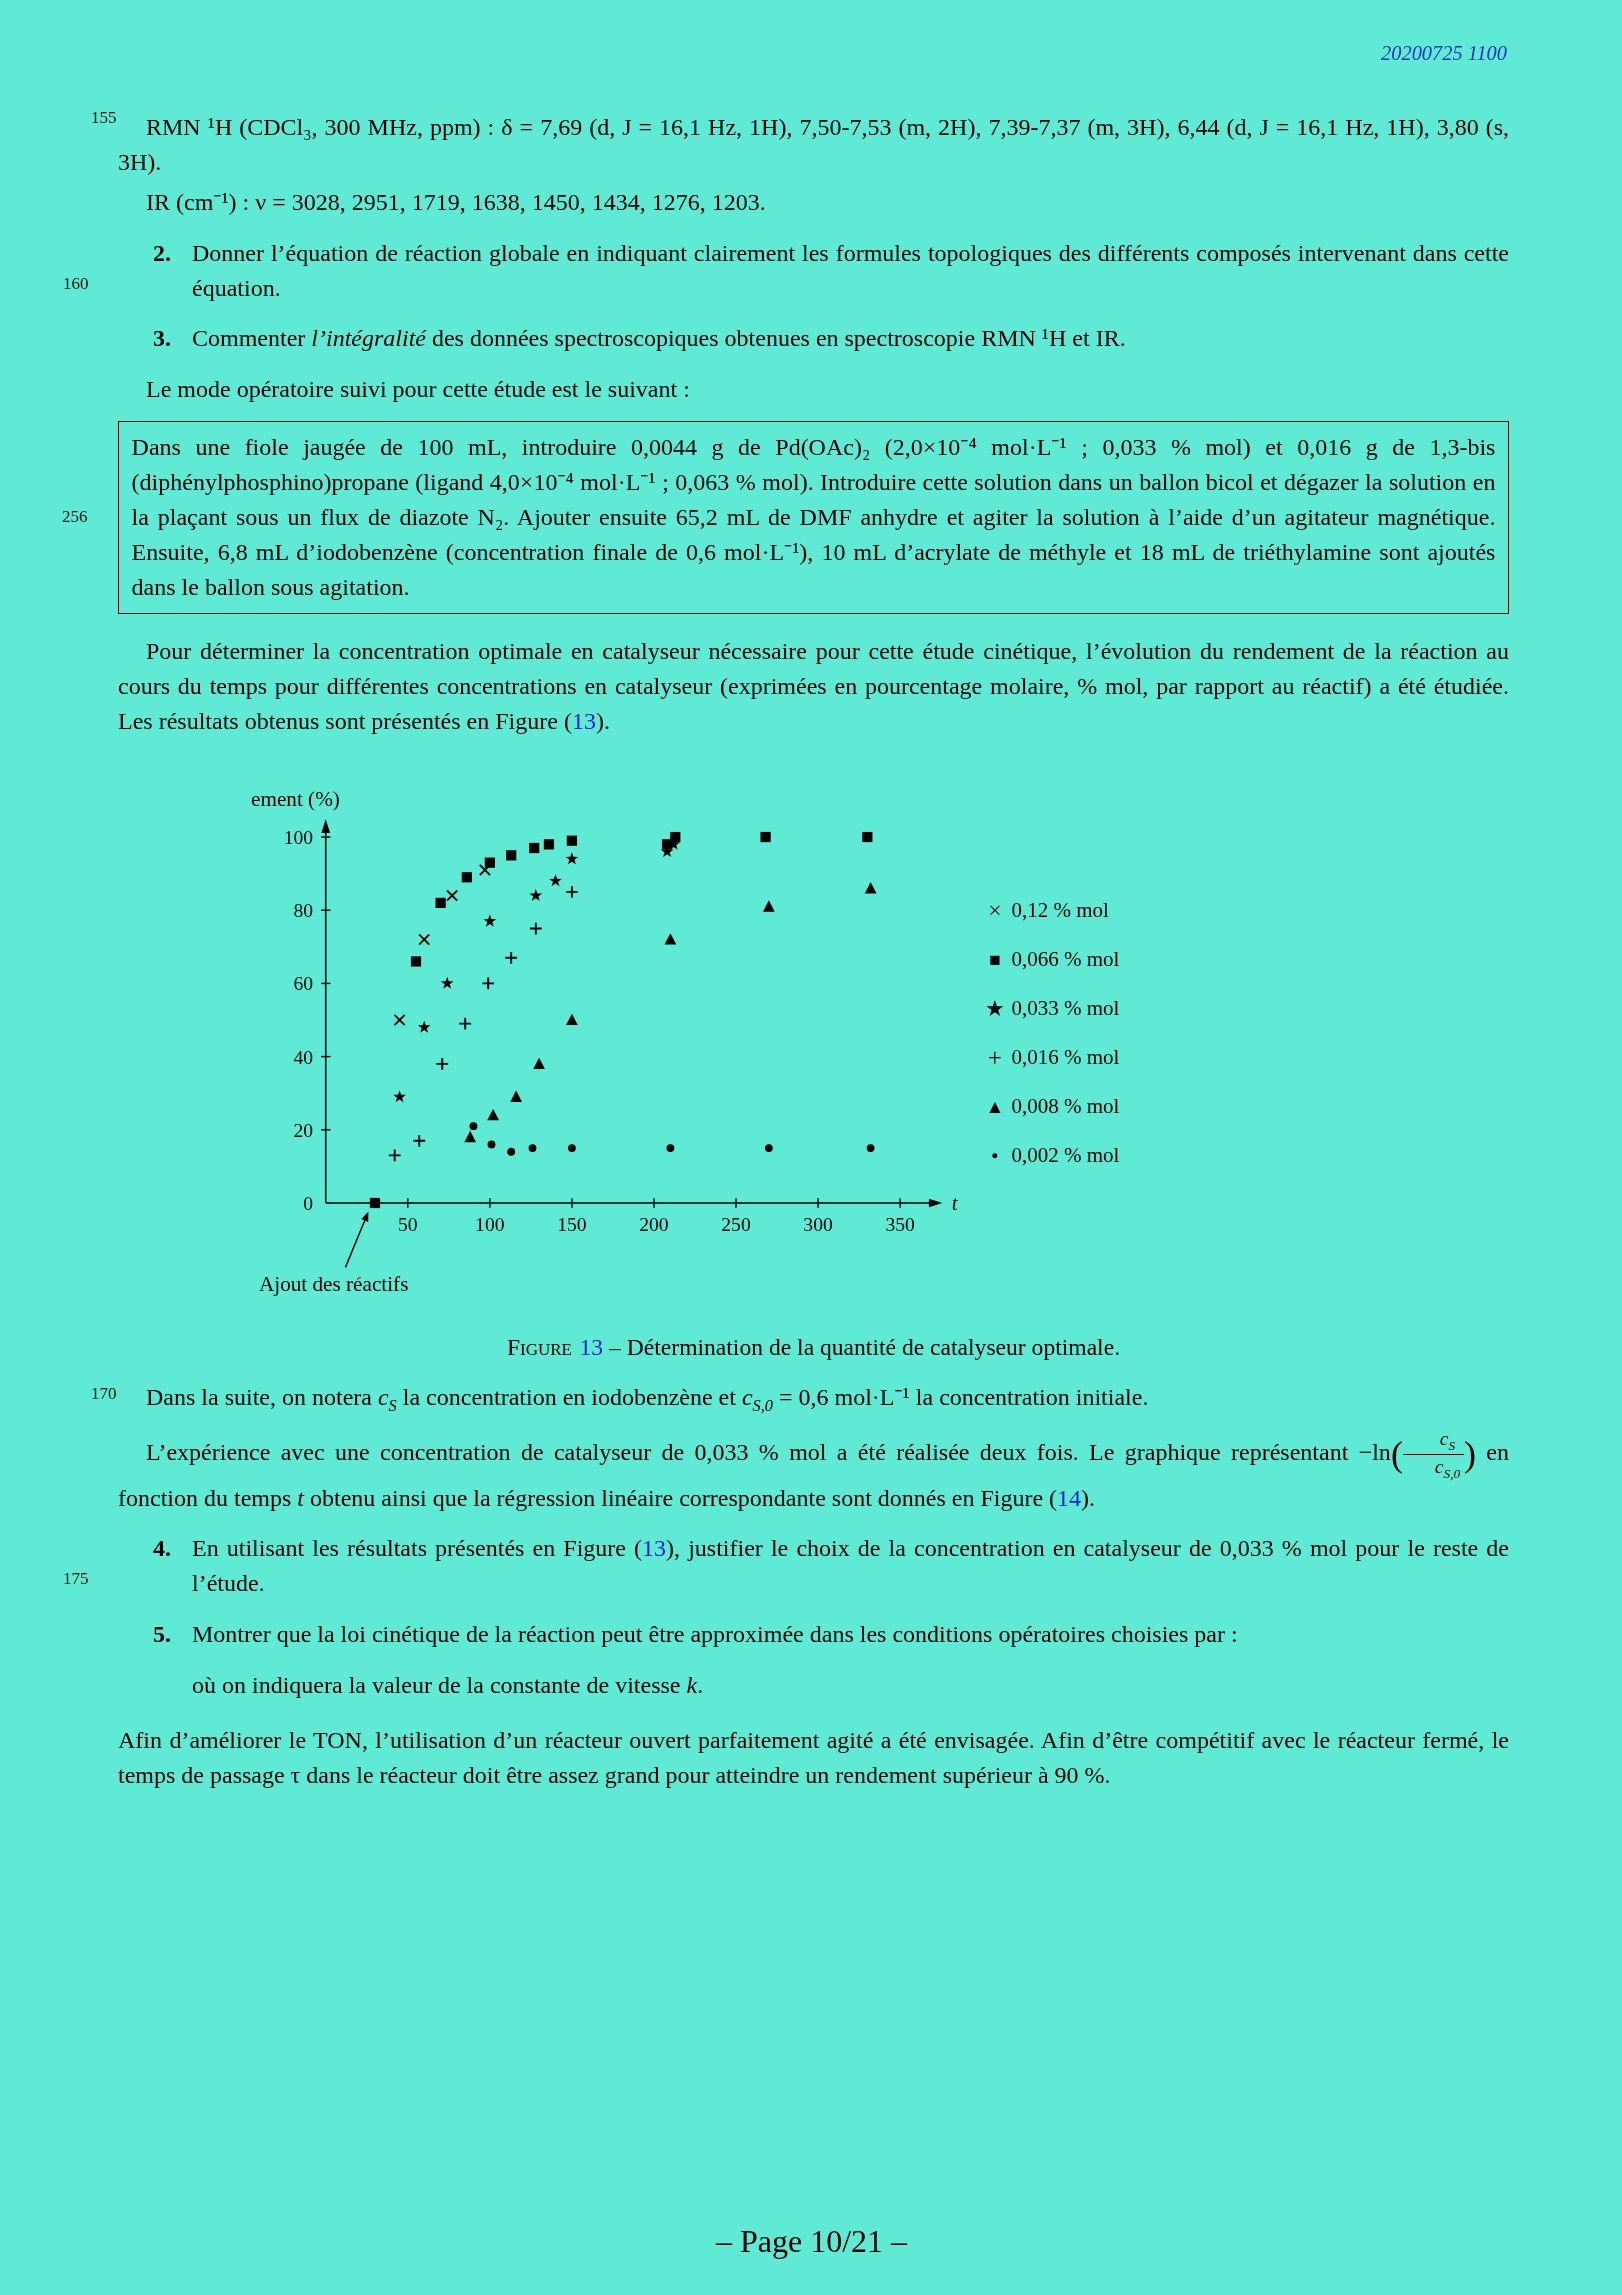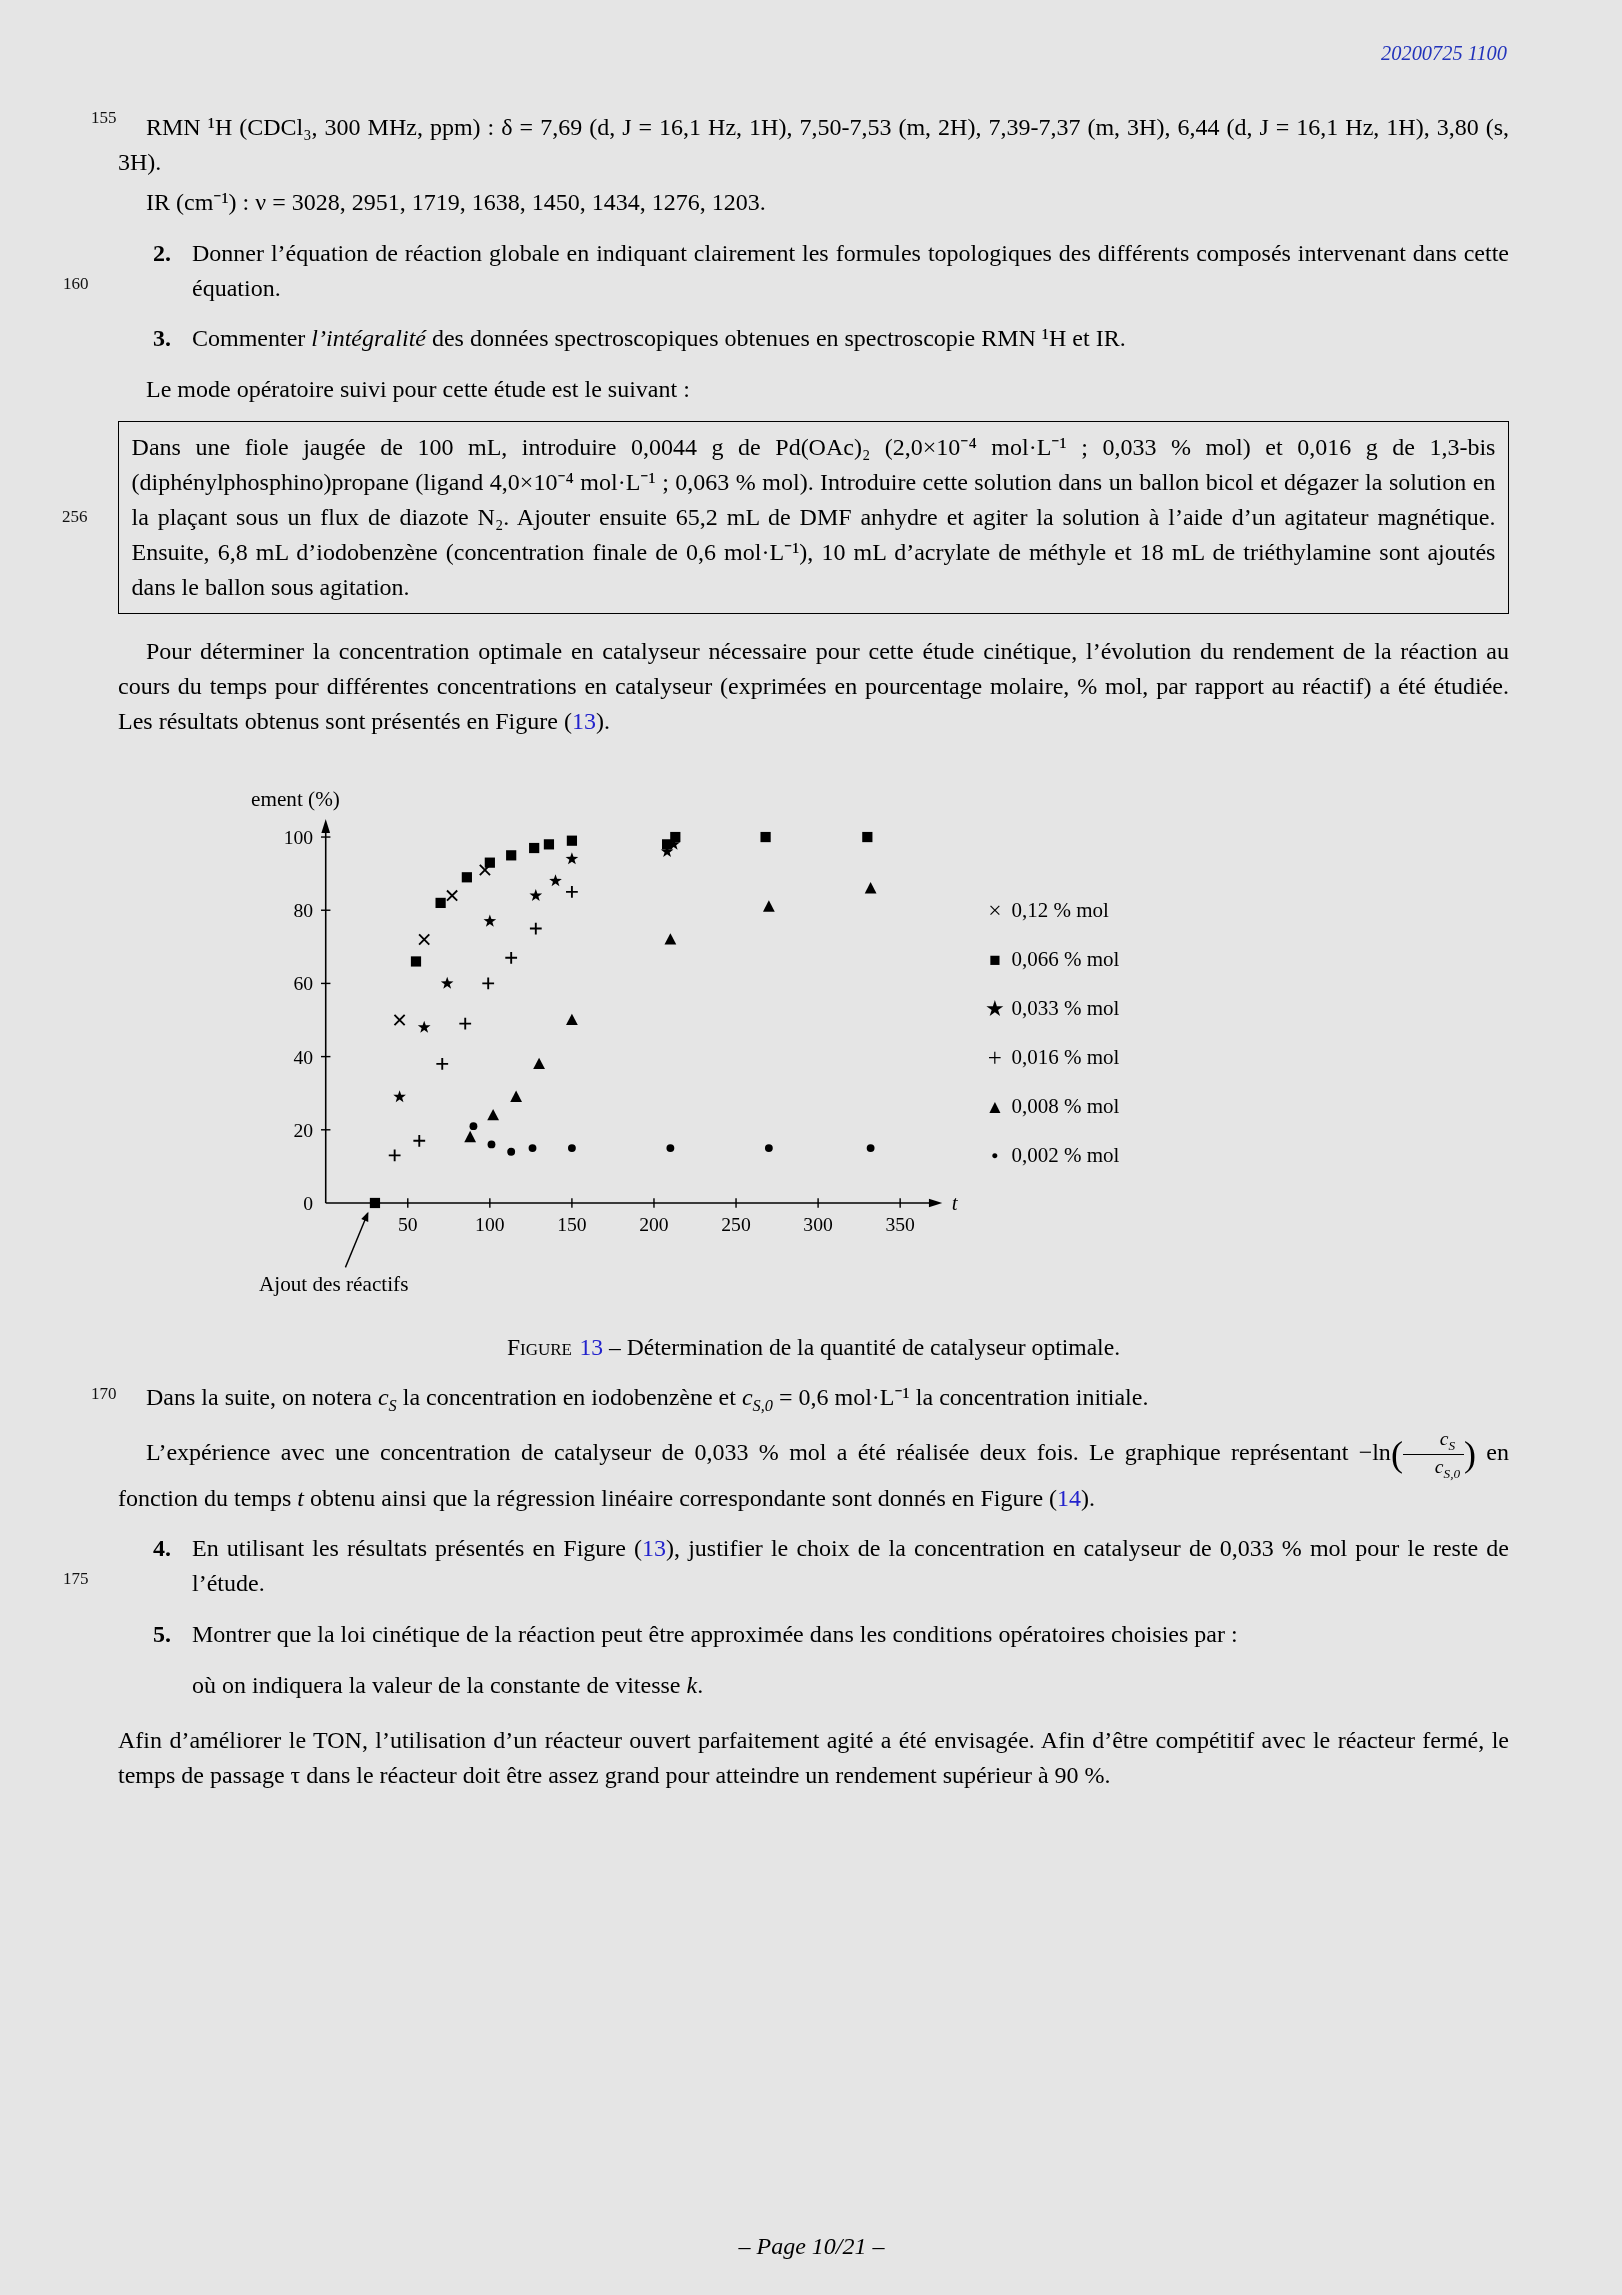--- a/index.html
+++ b/index.html
@@ -1,17 +1,17 @@
 <!DOCTYPE html>
 <html style="font-size:12.6px"><head>
 <meta charset="utf-8">
 <style>
   * { box-sizing: border-box; }
   body { margin:0; background:#ffffff; font-family:"Liberation Serif", serif; color:#000; }
-  .page { position:relative; width:1623px; height:2295px; background:#e5e5e5; overflow:hidden; }
+  .page { position:relative; width:1623px; height:2295px; background:#5eead4; overflow:hidden; }
   .doc-id { position:absolute; top:42px; right:116px; font-style:italic; color:#2233bb; font-size:20.4px; }
   .content { position:absolute; top:104px; left:118px; width:1391px; font-size:24px; line-height:35px; }
   p { margin:0 0 5.5px; text-align:justify; }
   .indent { text-indent:28px; }
   .q-item { position:relative; padding-left:74px; margin:15.7px 0; text-align:justify; }
   .q-num { position:absolute; left:35px; font-weight:bold; }
   .box { position:relative; border:1.6px solid #000; padding:7.9px 12.6px; margin:14px 0 20.4px; text-align:justify; }
   .has-lineno { position:relative; }
   .lineno { position:absolute; left:-55px; font-size:17px; line-height:1; color:#111; }
   .fig-link { color:#2222cc; }
@@ -31,21 +31,21 @@
   .legend { margin:118px 0 0 20.4px; }
   .legend-item { display:flex; align-items:center; margin-bottom:14px; font-size:21px; white-space:nowrap; }
   .lg { display:inline-block; width:33px; text-align:center; }
   .lg-x { font-size:23.6px; }
   .lg-square { font-size:19px; }
   .lg-star { font-size:22px; }
   .lg-plus { font-size:25px; }
   .lg-triangle { font-size:19px; }
   .lg-circle { font-size:11.8px; }
   figcaption { text-align:center; margin-top:20.4px; font-size:23.6px; }
-  .footer { position:absolute; bottom:35px; left:0; width:100%; text-align:center; font-style:italic; font-size:24px; }
+  .footer { position:absolute; bottom:35px; left:0; width:100%; text-align:center; font-size:32px; }
 </style>
 </head>
 <body>
 
 <div class="page">
 
   <div class="doc-id">20200725 1100</div>
 
   <div class="content">
 

